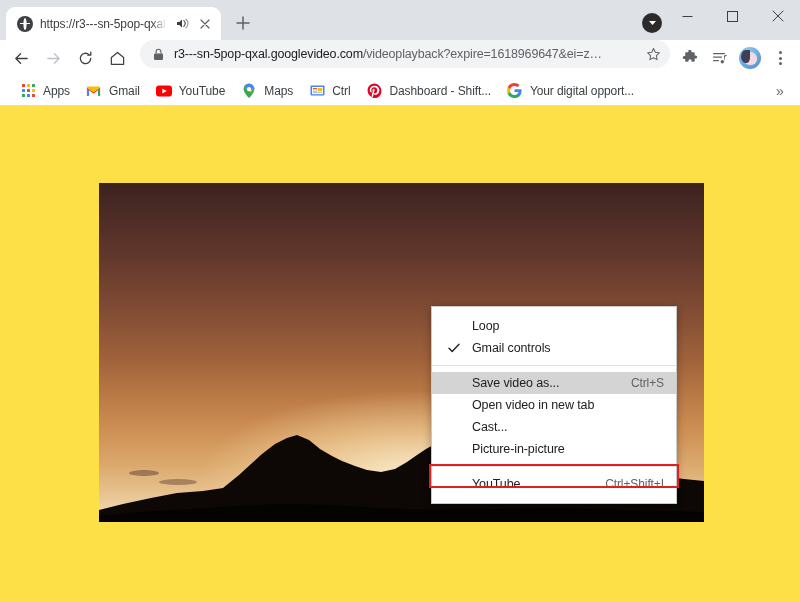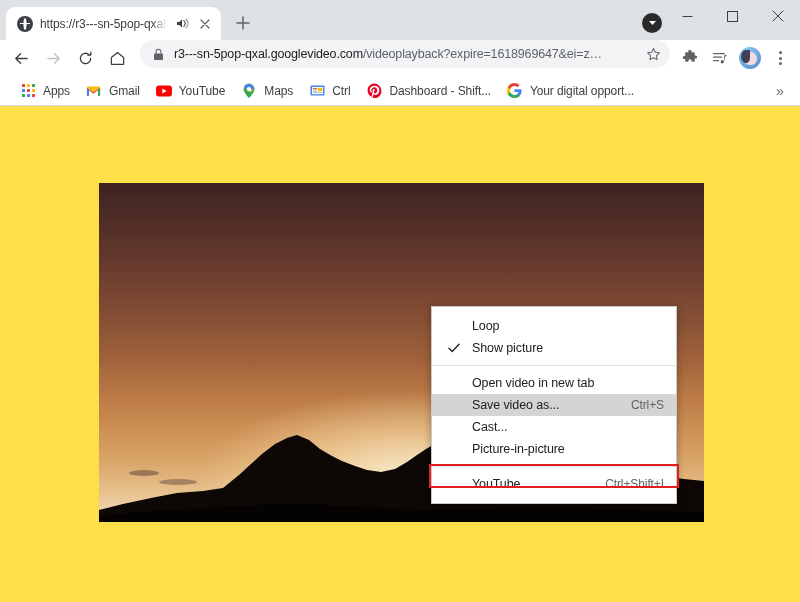--- a/index.html
+++ b/index.html
@@ -523,33 +523,33 @@
       <div class="ctx-section">
         <div class="ctx-item">
           <span>Loop</span>
         </div>
         <div class="ctx-item">
           <span class="ctx-check">
             <svg width="12" height="12" viewBox="0 0 12 12" aria-hidden="true">
               <path d="M1 6.2l3.2 3.3L11 2.3" stroke="#202124" stroke-width="1.4" fill="none" stroke-linecap="round" stroke-linejoin="round"></path>
             </svg>
           </span>
-          <span>Show picture</span>
+          <span>Gmail controls</span>
         </div>
       </div>
 
       <div class="ctx-sep"></div>
 
       <div class="ctx-section">
-        <div class="ctx-item">
-          <span>Open video in new tab</span>
-        </div>
         <div class="ctx-item selected">
           <span>Save video as...</span>
           <span class="accel">Ctrl+S</span>
+        </div>
+        <div class="ctx-item">
+          <span>Open video in new tab</span>
         </div>
         <div class="ctx-item">
           <span>Cast...</span>
         </div>
         <div class="ctx-item">
           <span>Picture-in-picture</span>
         </div>
       </div>
 
       <div class="ctx-sep"></div>

